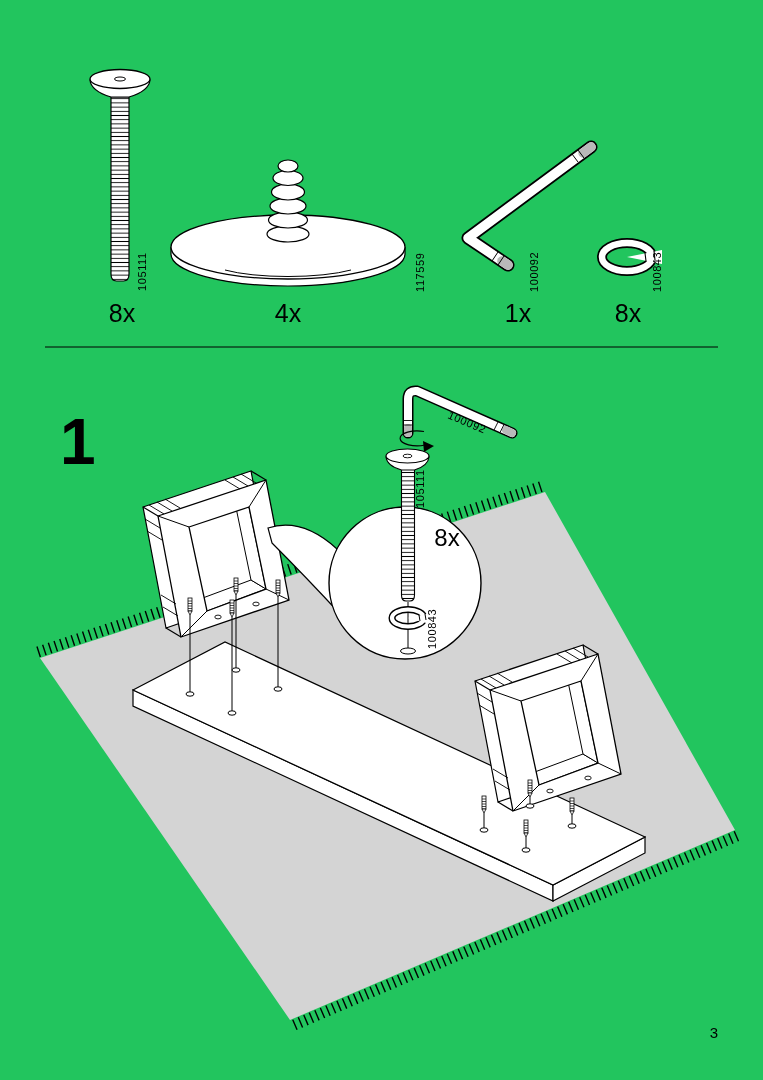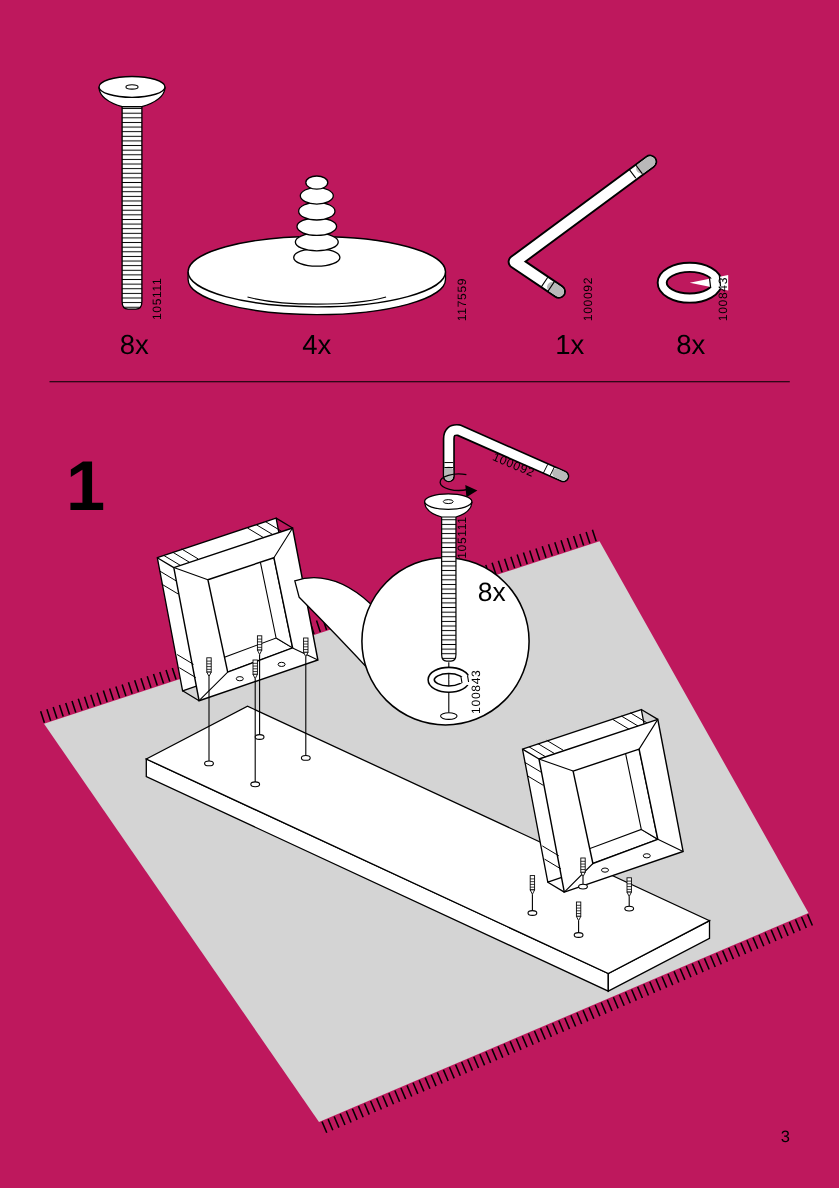--- a/index.html
+++ b/index.html
@@ -1,17 +1,17 @@
 <!DOCTYPE html>
 <html><head>
 <meta charset="utf-8">
 <style>
   html,body { margin:0; padding:0; background:#e8e8e8; }
   .page {
-    width:763px; height:1080px; background:#be185d; position:relative;
+    width:763px; height:1080px; background:#22c55e; position:relative;
     margin:0 auto; overflow:hidden;
   }
   svg { display:block; }
   text {
     font-family:"Liberation Sans", sans-serif;
     fill:#000;
   }
   .pid { font-size:11px; letter-spacing:0.6px; }
   .qty { font-size:25px; text-anchor:middle; }
   .qty-callout { font-size:24px; text-anchor:middle; }

